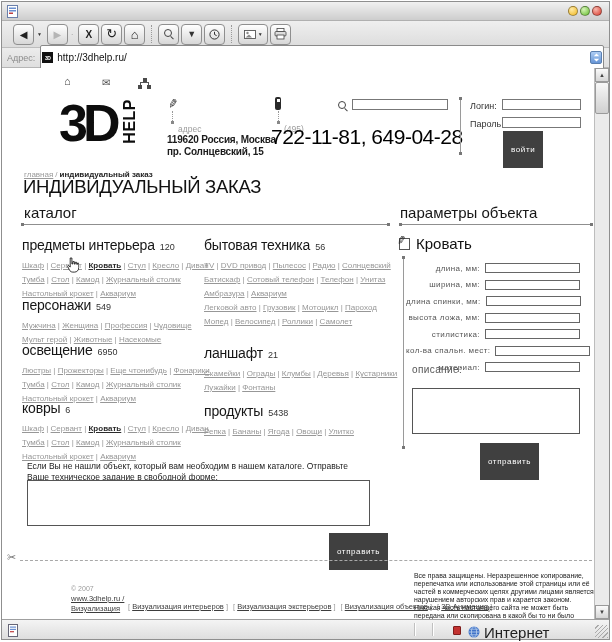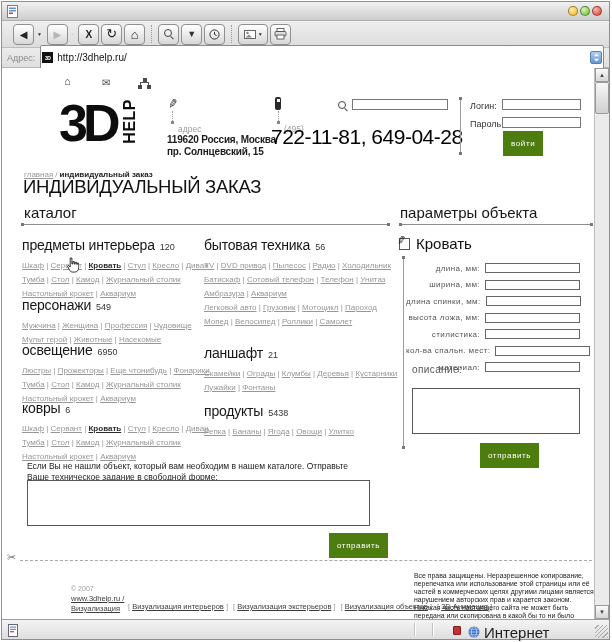--- a/index.html
+++ b/index.html
@@ -59,21 +59,21 @@
   .cap{font-size:8.5px;color:#9d9d9d}
   #addr-lines{left:165px;top:66px;font-size:10px;font-weight:bold;line-height:11.5px;color:#1c1c1c;letter-spacing:-.2px}
   .phone-ic{position:absolute;width:6px;height:13px;background:#2a2a2a;border-radius:2px}
   .phone-ic::after{content:"";position:absolute;left:1.5px;top:2px;width:3px;height:3px;background:#fff}
   #phone-num{left:269px;top:57px;font-size:21px;color:#000;letter-spacing:-.5px;white-space:nowrap}
   input.fld{background:#fff;border:1px solid #777;font-size:8px;padding:0 2px;font-family:inherit}
   .vline{position:absolute;border-left:1px solid #9a9a9a}
   .vline::before,.vline::after{content:"";position:absolute;left:-2px;width:3px;height:3px;background:#777}
   .vline::before{top:-1px}.vline::after{bottom:-1px}
   .loglbl{font-size:9px;color:#333}
-  .btn-black{background:#4d7c0f;color:#fff;font-size:8px;letter-spacing:.6px;border:none;padding:8px 8px;cursor:pointer;font-family:inherit}
+  .btn-black{background:#404040;color:#fff;font-size:8px;letter-spacing:.6px;border:none;padding:14px 8px;cursor:pointer;font-family:inherit}
   
   #breadcrumb{left:22px;top:102px;font-size:8px}
   .bc-home{color:#9a9a9a;text-decoration:underline;cursor:pointer}
   .bc-sep{color:#9a9a9a;margin:0 2px}
   .bc-cur{color:#222;font-weight:bold}
   #page-title{left:21px;top:108px;font-size:18.5px;color:#111;letter-spacing:-.3px}
   .sec-head{font-size:15px;color:#161616}
   .rule{position:absolute;border-top:1px solid #8f8f8f}
   .rule::before,.rule::after{content:"";position:absolute;top:-2px;width:3px;height:3px;background:#777}
   .rule::before{left:-1px}.rule::after{right:-1px}
@@ -280,21 +280,21 @@
             <div class="cat-line"><a class="lnk">Шкаф</a><span class="cat-sep"> | </span><a class="lnk">Сервант</a><span class="cat-sep"> | </span><a class="lnk bold">Кровать</a><span class="cat-sep"> | </span><a class="lnk">Стул</a><span class="cat-sep"> | </span><a class="lnk">Кресло</a><span class="cat-sep"> | </span><a class="lnk">Диван</a></div>
             <div class="cat-line"><a class="lnk">Тумба</a><span class="cat-sep"> | </span><a class="lnk">Стол</a><span class="cat-sep"> | </span><a class="lnk">Камод</a><span class="cat-sep"> | </span><a class="lnk">Журнальный столик</a></div>
             <div class="cat-line"><a class="lnk">Настольный крокет</a><span class="cat-sep"> | </span><a class="lnk">Аквариум</a></div>
           </div>
         </div>
       </div>
     <div class="cat-col" id="cat-col-1" style="left:202px;width:190px">
         <div class="cat-section" style="height: 60px;">
           <div><span class="cat-name">бытовая техника</span><span class="cat-count">56</span></div>
           <div class="cat-links">
-            <div class="cat-line"><a class="lnk">TV</a><span class="cat-sep"> | </span><a class="lnk">DVD привод</a><span class="cat-sep"> | </span><a class="lnk">Пылесос</a><span class="cat-sep"> | </span><a class="lnk">Радио</a><span class="cat-sep"> | </span><a class="lnk">Холодильник</a></div>
+            <div class="cat-line"><a class="lnk">TV</a><span class="cat-sep"> | </span><a class="lnk">DVD привод</a><span class="cat-sep"> | </span><a class="lnk">Пылесос</a><span class="cat-sep"> | </span><a class="lnk">Радио</a><span class="cat-sep"> | </span><a class="lnk">Солнцевский</a></div>
             <div class="cat-line"><a class="lnk">Батискаф</a><span class="cat-sep"> | </span><a class="lnk">Сотовый телефон</a><span class="cat-sep"> | </span><a class="lnk">Телефон</a><span class="cat-sep"> | </span><a class="lnk">Унитаз</a></div>
             <div class="cat-line"><a class="lnk">Амбразура</a><span class="cat-sep"> | </span><a class="lnk">Аквариум</a></div>
           </div>
         </div>
         <div class="cat-section" style="height: 45px;">
           <div class="cat-links">
             <div class="cat-line"><a class="lnk">Легковой авто</a><span class="cat-sep"> | </span><a class="lnk">Грузовик</a><span class="cat-sep"> | </span><a class="lnk">Мотоцикл</a><span class="cat-sep"> | </span><a class="lnk">Пароход</a></div>
             <div class="cat-line"><a class="lnk">Мопед</a><span class="cat-sep"> | </span><a class="lnk">Велосипед</a><span class="cat-sep"> | </span><a class="lnk">Роллики</a><span class="cat-sep"> | </span><a class="lnk">Самолет</a></div>
           </div>
         </div>

